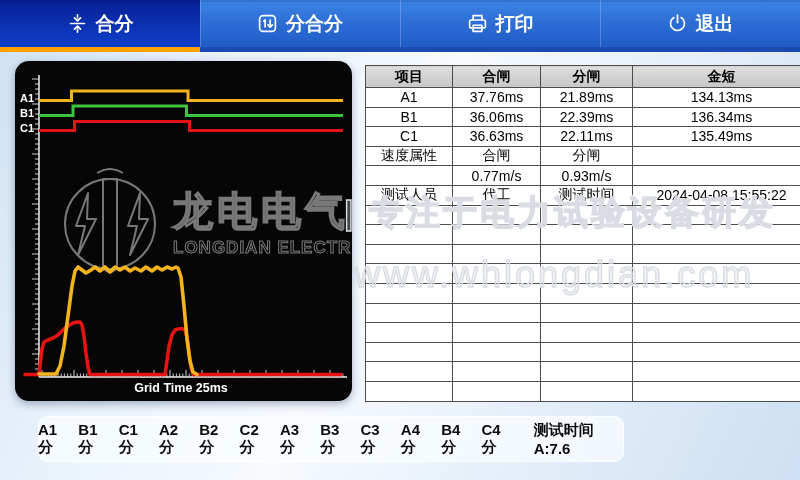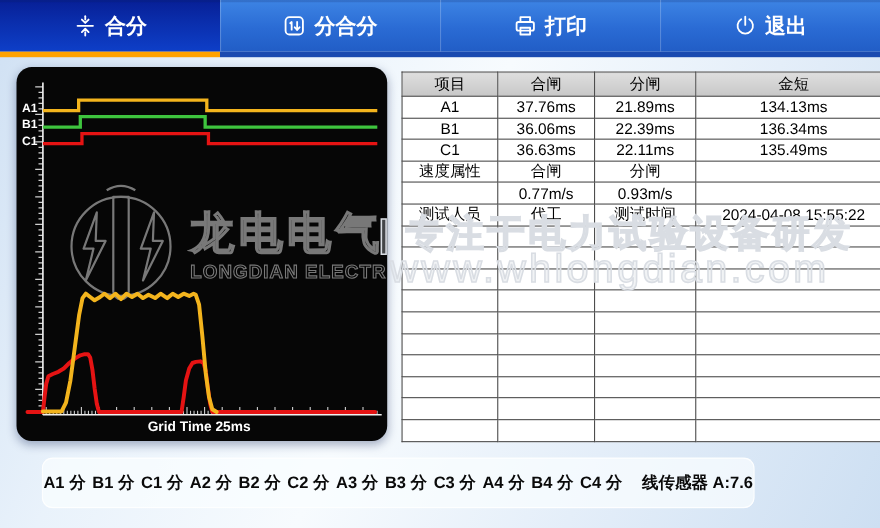--- a/index.html
+++ b/index.html
@@ -32,30 +32,30 @@
   .scope svg{display:block;}
   
   .results{
     position:absolute;left:365px;top:65px;width:425px;
     border-collapse:collapse;table-layout:fixed;background:#fff;
     font-size:14px;color:#000;z-index:1;
   }
   .results th,.results td{
     border:1px solid #4d4d4d;text-align:center;padding:0 2px;overflow:hidden;white-space:nowrap;
   }
-  .results th{height:21px;font-weight:normal;background:linear-gradient(180deg,#dedede,#c7c7c7);}
+  .results th{height:21px;font-weight:bold;background:linear-gradient(180deg,#dedede,#c7c7c7);}
   .results td{height:18.6px;}
   
   .wm{position:absolute;z-index:5;pointer-events:none;white-space:nowrap;font-weight:bold;
       color:rgba(208,214,222,.30);-webkit-text-stroke:1.4px #d9dde3;}
   .wm-slogan{left:344px;top:190px;font-size:34px;letter-spacing:3px;}
-  .wm-site{left:354px;top:223px;font-size:36px;letter-spacing:3px;font-weight:normal;}
+  .wm-site{left:354px;top:254px;font-size:36px;letter-spacing:3px;font-weight:normal;}
   
   .statusbar{
-    position:absolute;left:38px;top:416px;width:648px;height:46px;border-radius:10px;
+    position:absolute;left:38px;top:416px;width:586px;height:46px;border-radius:10px;
     background:rgba(250,253,255,.72);box-shadow:inset 0 0 0 1px rgba(255,255,255,.85);
     display:flex;align-items:center;justify-content:center;gap:6px;
     font-size:15px;font-weight:bold;color:#0a0a0a;
   }
   .statusbar .sensor{margin-left:12px;}
 </style>
 </head>
 <body>
 
 <div class="navbar" id="navbar">
@@ -412,14 +412,14 @@
     <span>C1 分</span>
     <span>A2 分</span>
     <span>B2 分</span>
     <span>C2 分</span>
     <span>A3 分</span>
     <span>B3 分</span>
     <span>C3 分</span>
     <span>A4 分</span>
     <span>B4 分</span>
     <span>C4 分</span>
-    <span class="sensor">线传感器 A:7.6</span>
+    <span class="sensor">测试时间 A:7.6</span>
   </div>
 
 </body></html>

